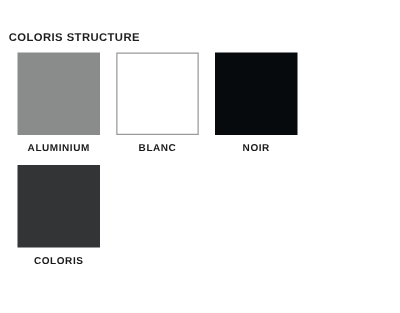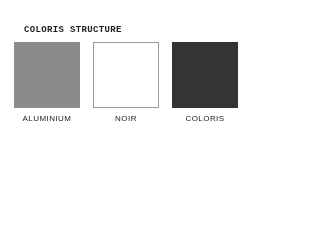--- a/index.html
+++ b/index.html
@@ -16,29 +16,28 @@
   }
   .panel {
     position: relative;
     width: 250px;
     height: 250px;
     background: #ffffff;
     box-sizing: border-box;
   }
   .panel-title {
     position: absolute;
-    left: 24px;
+    left: 7px;
     top: 25px;
     font-size: 9px;
     font-weight: bold;
     letter-spacing: 0.35px;
     color: #1e1e1e;
     white-space: nowrap;
     line-height: 11px;
-    font-family: Liberation Mono, monospace;
   }
   .swatch-grid {
     position: absolute;
     left: 14px;
     top: 42px;
     width: 224px;
     display: grid;
     grid-template-columns: 66px 66px 66px;
     grid-template-rows: auto auto;
     column-gap: 13px;
@@ -58,21 +57,21 @@
     height: 66px;
     box-sizing: border-box;
     display: block;
   }
   .swatch-chip.bordered {
     border: 1px solid #9a9a9a;
   }
   .swatch-label {
     margin-top: 6px;
     font-size: 8px;
-    font-weight: normal;
+    font-weight: bold;
     letter-spacing: 0.45px;
     color: #1a1a1a;
     text-align: right;
     white-space: nowrap;
     line-height: 10px;
   }
 </style>
 </head>
 <body>
 
@@ -82,23 +81,27 @@
 
   <div class="swatch-grid">
 
     <div class="swatch-cell">
       <span class="swatch-chip" style="background: rgb(138, 140, 140);"></span>
       <span class="swatch-label">ALUMINIUM</span>
     </div>
 
     <div class="swatch-cell">
       <span class="swatch-chip bordered" style="background: rgb(255, 255, 255); border-color: rgb(154, 154, 154);"></span>
+      <span class="swatch-label">BLANC</span>
+    </div>
+
+    <div class="swatch-cell">
+      <span class="swatch-chip" style="background: rgb(6, 10, 12);"></span>
       <span class="swatch-label">NOIR</span>
     </div>
-
 
     <div class="swatch-cell">
       <span class="swatch-chip" style="background: rgb(51, 52, 54);"></span>
       <span class="swatch-label">COLORIS</span>
     </div>
 
 
     <div class="swatch-cell is-empty">
       <span class="swatch-chip"></span>
       <span class="swatch-label"></span>

